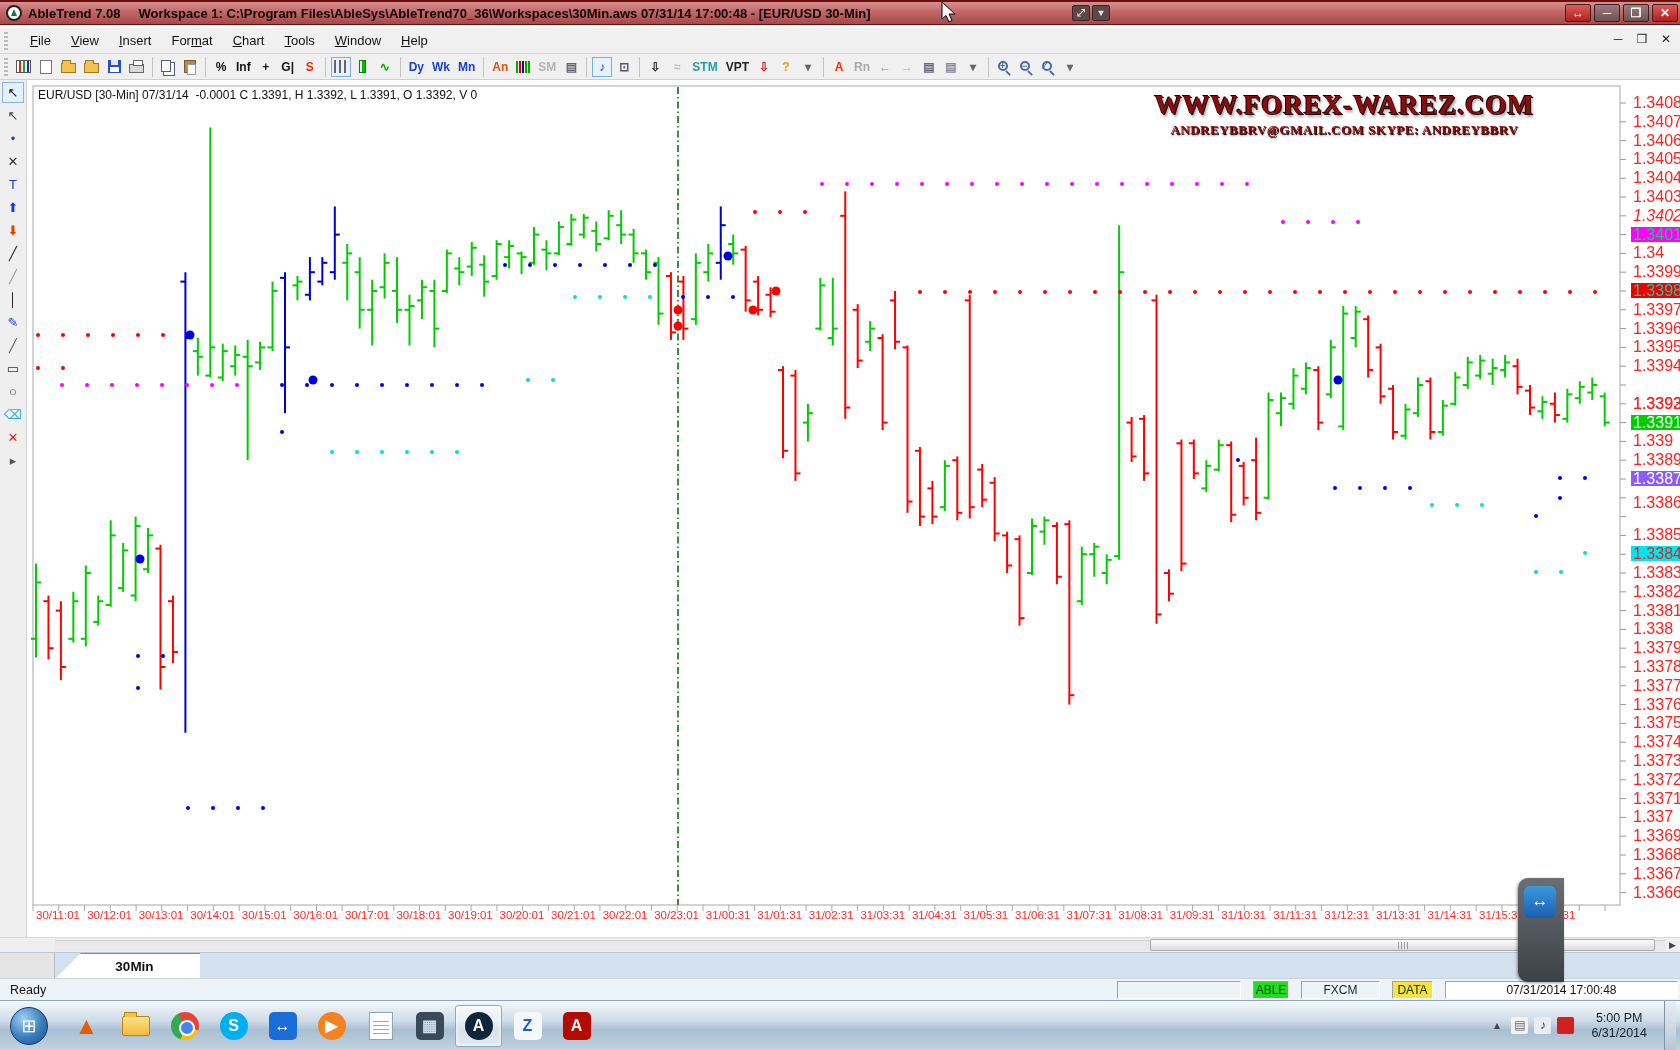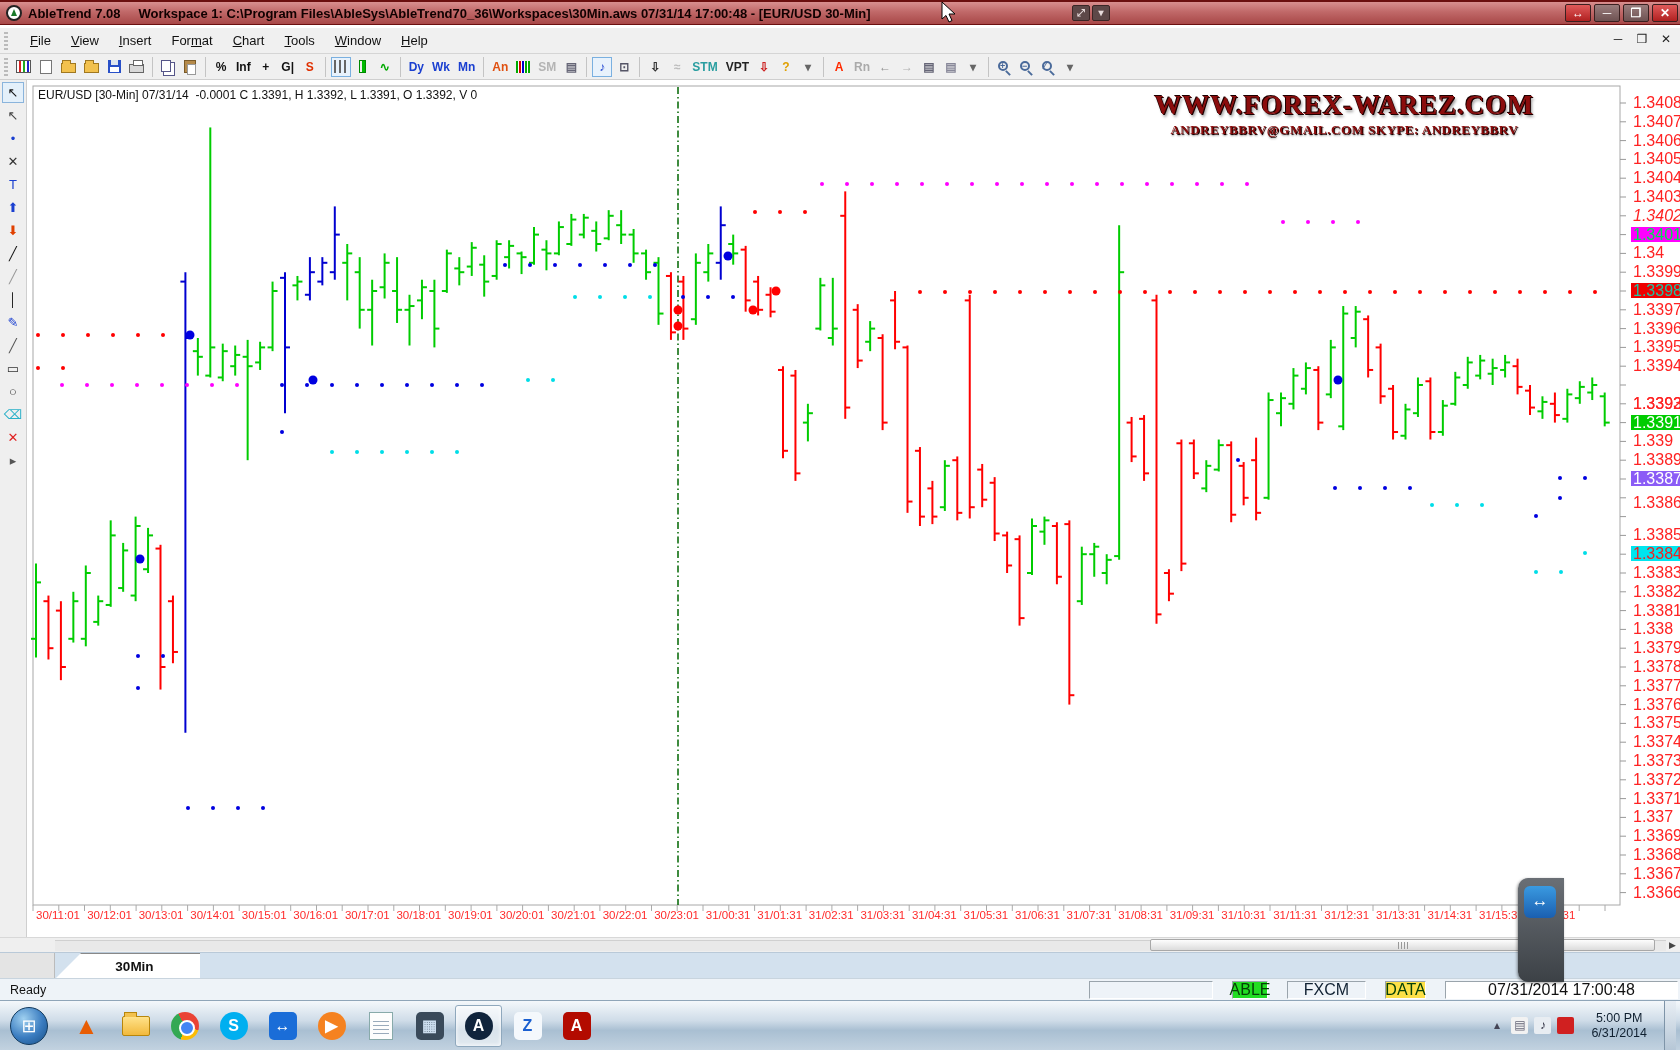--- a/index.html
+++ b/index.html
@@ -94,21 +94,21 @@
   .tabrow{position:absolute;left:0;top:952px;width:1680px;height:26px;background:#d3e1ee;border-top:1px solid #b9c9d8}
   .tabrow .corner{position:absolute;left:0;top:0;width:55px;height:26px;background:#e4e4e4;border-right:1px solid #bbb}
   .tab-active{position:absolute;left:55px;top:0;width:145px;height:26px;background:#fff;
     clip-path:polygon(26px 0,100% 0,100% 100%,0 100%);border-top:1px solid #888;
     font-size:13.5px;font-weight:bold;color:#111;display:flex;align-items:center;justify-content:center;padding-left:14px}
   
   .statusbar{position:absolute;left:0;top:978px;width:1680px;height:22px;background:#eef3f8;
     border-top:1px solid #c8d4de;display:flex;align-items:center;font-size:12.5px;color:#111;padding:0 2px}
   .sb-ready{padding-left:8px}
   .sb-right{margin-left:auto;display:flex;height:18px}
-  .sb-box{border:1px solid;border-color:#9aa4ac #fff #fff #9aa4ac;margin-left:19px;font-size:16px;
+  .sb-box{border:1px solid;border-color:#9aa4ac #fff #fff #9aa4ac;margin-left:12px;font-size:12px;
     display:flex;align-items:center;justify-content:center;background:#eef3f8;color:#123}
   
   .taskbar{position:absolute;left:0;top:1000px;width:1680px;height:50px;
     background:linear-gradient(#f4f8fb,#cfdce8 40%,#a9bfd2 60%,#c2d2e0);border-top:1px solid #8fa5b8;
     display:flex;align-items:center}
   .start-orb{width:38px;height:38px;border-radius:50%;margin:0 14px 0 10px;flex:none;
     background:radial-gradient(circle at 35% 30%,#9fd0f0,#3a7cc0 55%,#184f86);border:1px solid #10395e;
     color:#fff;font-size:18px;text-align:center;line-height:36px}
   .tb-app{width:47px;height:42px;display:flex;align-items:center;justify-content:center;border-radius:3px;margin:0 1px}
   .tb-app.active{background:rgba(255,255,255,.55);border:1px solid #8fa8bd;box-shadow:inset 0 0 4px #fff}

